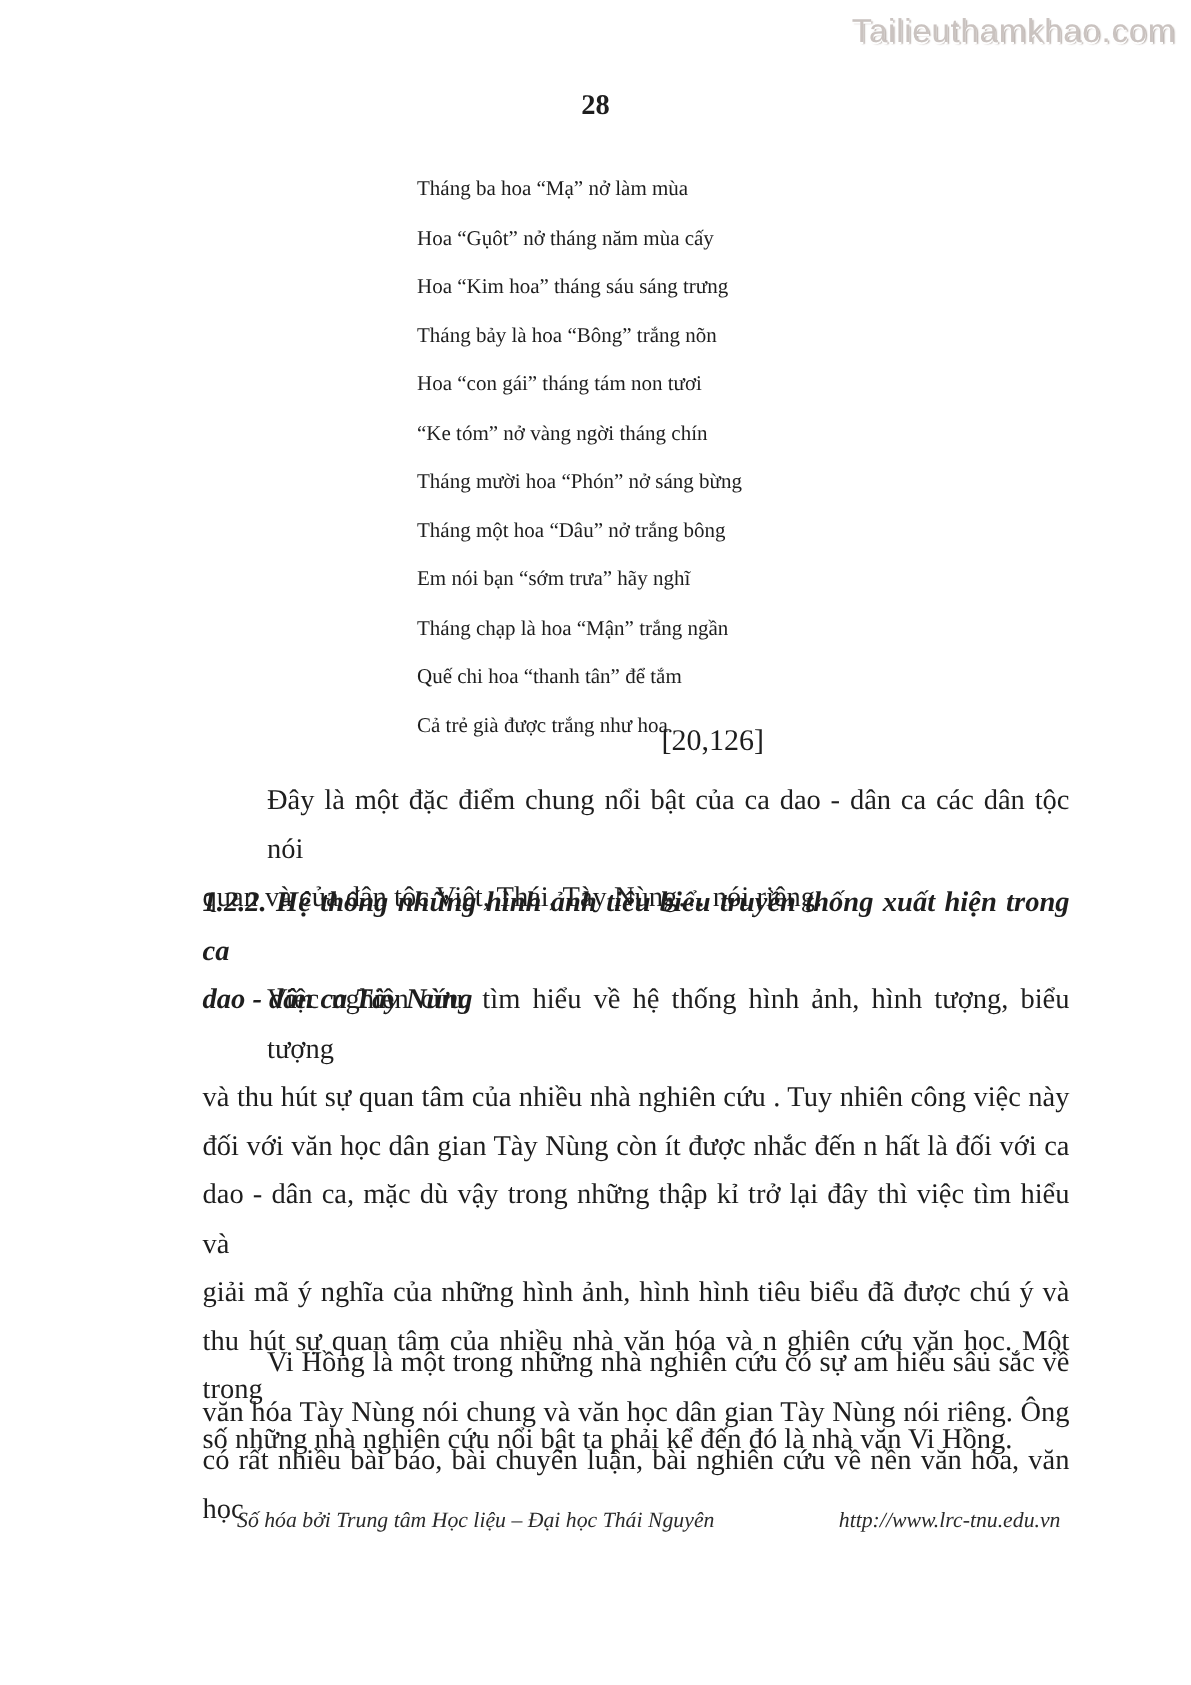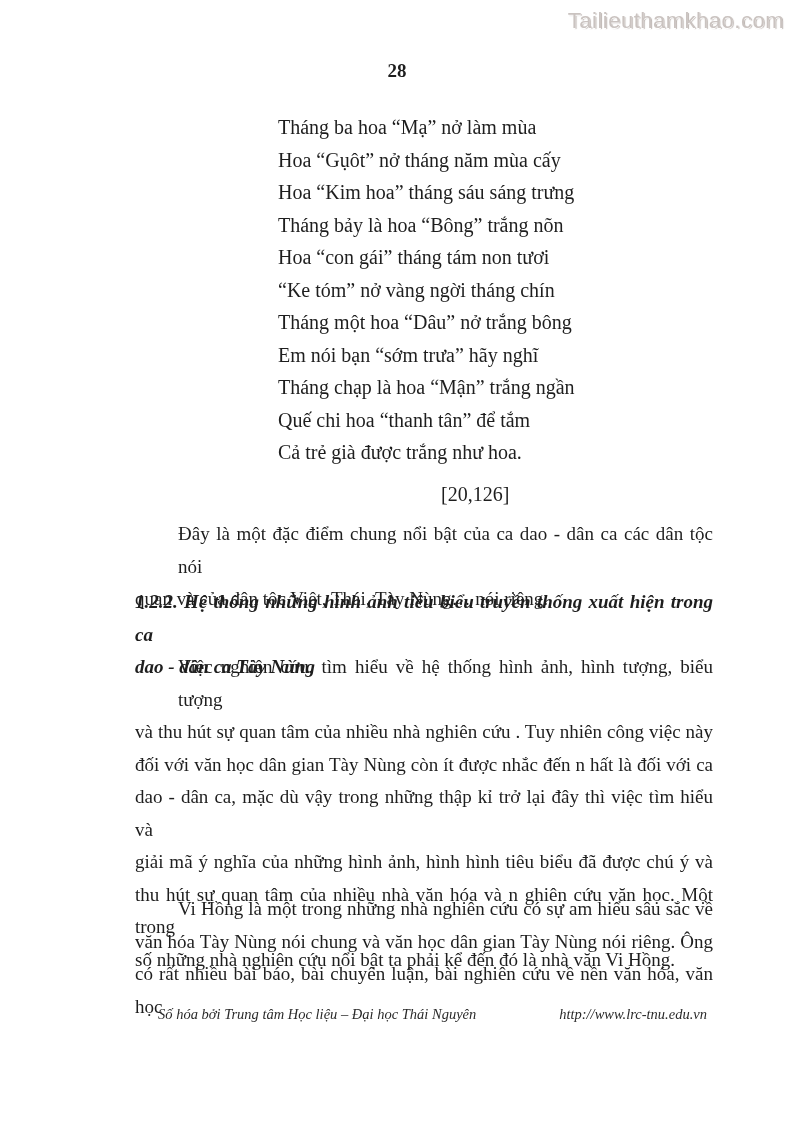--- a/index.html
+++ b/index.html
@@ -17,21 +17,21 @@
     font-size: 22px; color: #cac3c0;
     text-shadow: 0 1px 0 #ffffff, 1px 1px 1px #b9b1ad;
     letter-spacing: 0.5px;
   }
   .page-number {
     position: absolute; top: 60px; left: 0; width: 794px;
     text-align: center; font-size: 19px; font-weight: bold;
   }
   .poem {
     position: absolute; left: 278px; top: 112px;
-    font-size: 20px; line-height: 30.7px; white-space: nowrap;
+    font-size: 14px; line-height: 30.7px; white-space: nowrap;
   }
   .citation {
     position: absolute; left: 441px; top: 483px;
     font-size: 20px;
   }
   .body-block { position: absolute; left: 135px; width: 578px; font-size: 19px; line-height: 32.5px; }
   .para1   { top: 518px; }
   .heading { top: 586px; font-weight: bold; font-style: italic; }
   .para2   { top: 651px; }
   .para3   { top: 893px; }
@@ -51,20 +51,21 @@
 
 <div class="page-number">28</div>
 
 <div class="poem">
   <div class="line">Tháng ba hoa “Mạ” nở làm mùa</div>
   <div class="line">Hoa “Gụôt” nở tháng năm mùa cấy</div>
   <div class="line">Hoa “Kim hoa” tháng sáu sáng trưng</div>
   <div class="line">Tháng bảy là hoa “Bông” trắng nõn</div>
   <div class="line">Hoa “con gái” tháng tám non tươi</div>
   <div class="line">“Ke tóm” nở vàng ngời tháng chín</div>
+  <div class="line">Tháng mười hoa “Phón” nở sáng bừng</div>
   <div class="line">Tháng một hoa “Dâu” nở trắng bông</div>
   <div class="line">Em nói bạn “sớm trưa” hãy nghĩ</div>
   <div class="line">Tháng chạp là hoa “Mận” trắng ngần</div>
   <div class="line">Quế chi hoa “thanh tân” để tắm</div>
   <div class="line">Cả trẻ già được trắng như hoa.</div>
 </div>
 
 <div class="citation">[20,126]</div>
 
 <div class="body-block para1">

